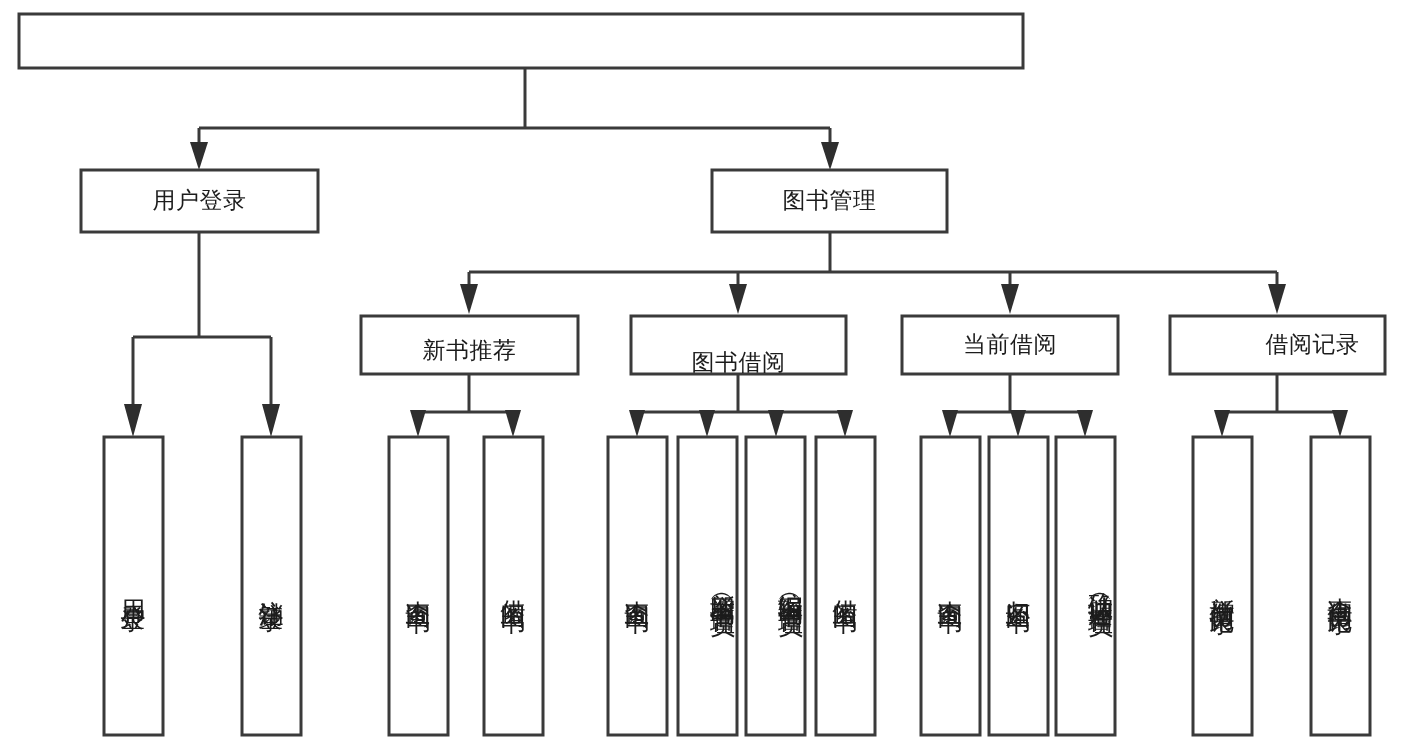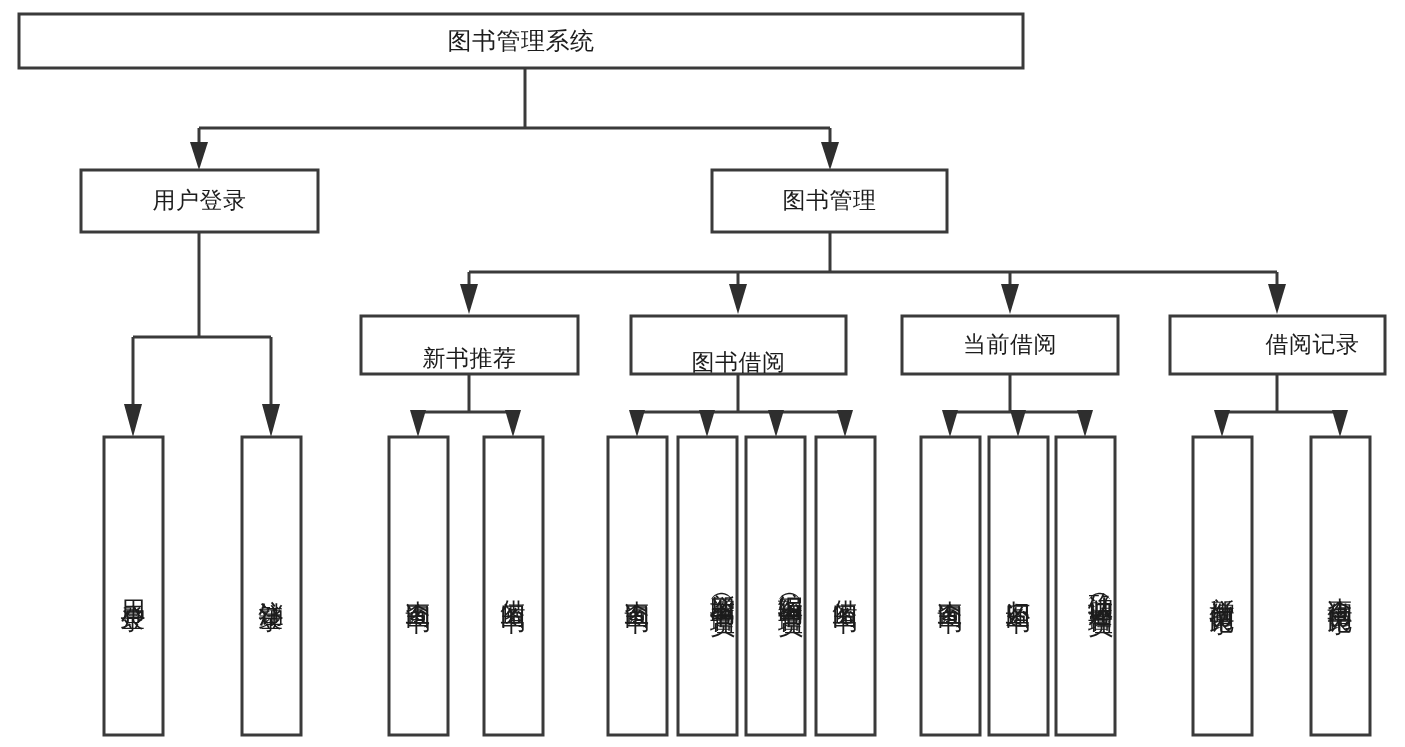--- a/index.html
+++ b/index.html
@@ -164,26 +164,25 @@
 
     <rect class="node-rect" x="921" y="437" width="59" height="298"></rect>
     <rect class="node-rect" x="989" y="437" width="59" height="298"></rect>
     <rect class="node-rect" x="1056" y="437" width="59" height="298"></rect>
 
     <rect class="node-rect" x="1193" y="437" width="59" height="298"></rect>
     <rect class="node-rect" x="1311" y="437" width="59" height="298"></rect>
 
   </svg>
 
-  <div class="node-label label-root" style="left:19px; top:14px; width:1004px; height:54px;">图书管理系统</div>
 
   <div class="node-label label-h" style="left:81px; top:170px; width:237px; height:62px;">用户登录</div>
   <div class="node-label label-h" style="left:712px; top:170px; width:235px; height:62px;">图书管理</div>
 
-  <div class="node-label label-h" style="left:361px; top:324px; width:217px; height:69px;">新书推荐</div>
+  <div class="node-label label-h" style="left:361px; top:316px; width:217px; height:69px;">新书推荐</div>
   <div class="node-label label-h" style="left:631px; top:316px; width:215px; height:58px;margin-top:18px;">图书借阅</div>
   <div class="node-label label-h" style="left:902px; top:316px; width:216px; height:58px;">当前借阅</div>
   <div class="node-label label-h" style="left:1170px; top:316px; width:215px; height:58px;margin-left:35px;">借阅记录</div>
 
   <div class="node-label label-v v-center" style="left:104px; top:445px; width:59px; height:282px;">用户登录</div>
   <div class="node-label label-v v-center" style="left:242px; top:445px; width:59px; height:282px;">注销登录</div>
 
   <div class="node-label label-v v-center" style="left:389px; top:445px; width:59px; height:282px;">查询图书</div>
   <div class="node-label label-v v-center" style="left:484px; top:445px; width:59px; height:282px;">借阅图书</div>
 

